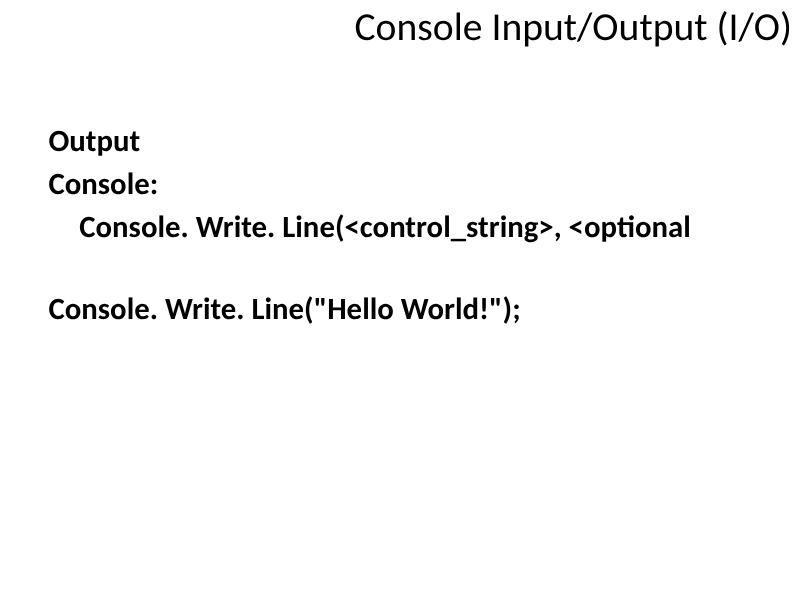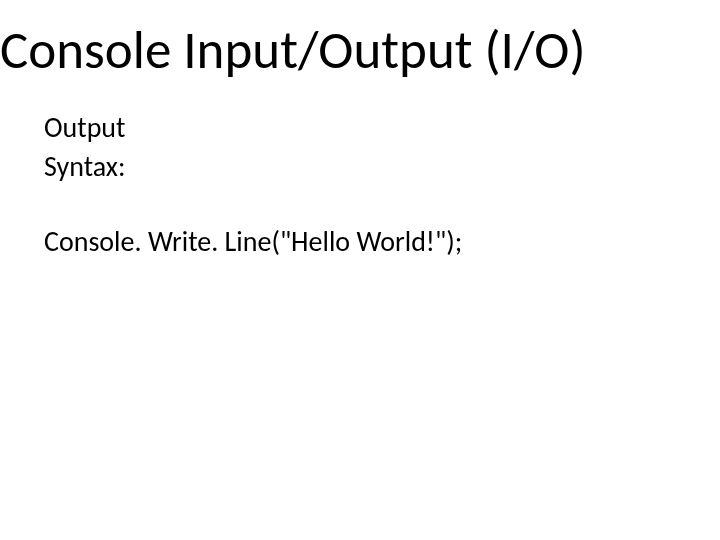--- a/index.html
+++ b/index.html
@@ -12,50 +12,52 @@
     color: #000000;
   }
   .slide {
     width: 720px;
     height: 540px;
     position: relative;
     box-sizing: border-box;
   }
   .title {
     position: absolute;
-    top: 18px;
+    top: 2px;
     left: 0;
     width: 100%;
-    text-align: left;
-    font-size: 53px;
+    text-align: right;
+    font-size: 36px;
     font-weight: 400;
     letter-spacing: 0px;
   }
   .body {
     position: absolute;
     top: 110px;
     left: 44px;
     right: 44px;
     font-size: 28px;
     line-height: 1.25;
   }
   .body p {
     margin: 0 0 4px 0;
+    font-weight: bold;
   }
   .indent {
     padding-left: 28px;
   }
   .gap {
     height: 36px;
   }
 </style>
 </head>
 <body>
 
 <div class="slide">
   <div class="title">Console Input/Output (I/O)</div>
   <div class="body">
     <p>Output</p>
-    <p>Syntax:</p>
+    <p>Console:</p>
+    <p class="indent">Console. Write. Line(&lt;control_string&gt;, &lt;optional</p>
     <div class="gap"></div>
     <p>Console. Write. Line("Hello World!");</p>
   </div>
 </div>
 
 </body></html>

